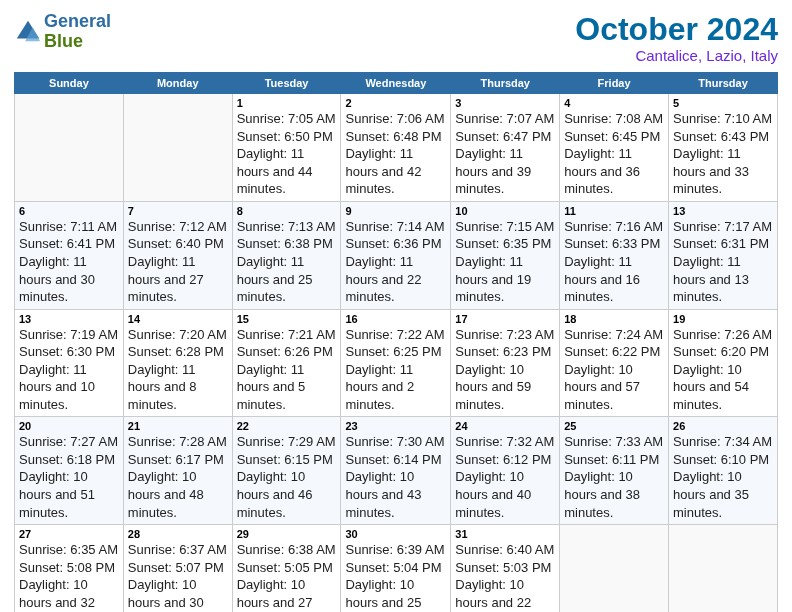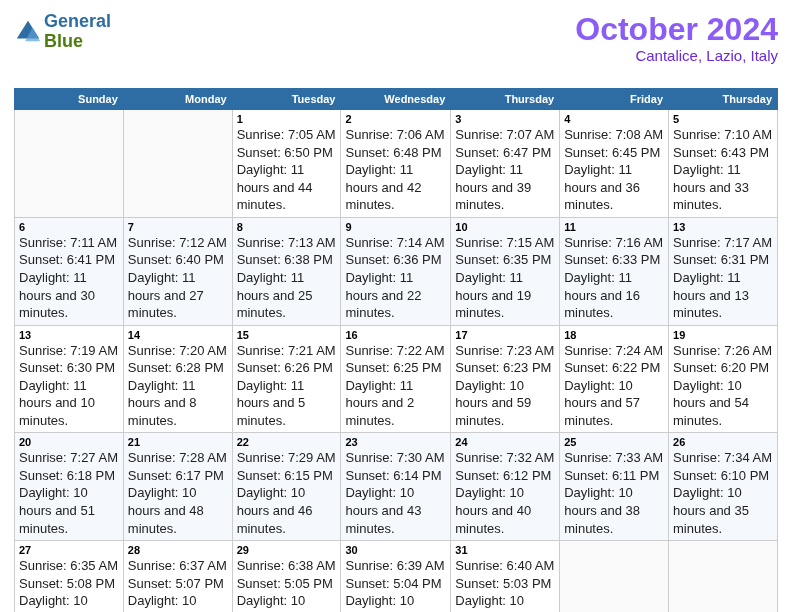--- a/index.html
+++ b/index.html
@@ -9,21 +9,20 @@
       font-family: Arial, sans-serif;
       background: #fff;
       overflow: hidden;
     }
     .page {
       width: 792px;
       height: 612px;
       padding: 12px 14px;
       display: flex;
       flex-direction: column;
-      gap: 16px;
     }
     .header {
       display: flex;
       justify-content: space-between;
       align-items: flex-start;
       margin-bottom: 8px;
     }
     .logo {
       display: flex;
       align-items: center;
@@ -41,37 +40,37 @@
       width: 28px;
       height: 28px;
       margin-right: 2px;
     }
     .title-block {
       text-align: right;
     }
     .month-title {
       font-size: 32px;
       font-weight: bold;
-      color: #8b5cf6;
+      color: #0369a1;
       line-height: 1.1;
     }
     .location {
       font-size: 15px;
       color: #6d28d9;
     }
     .calendar {
       width: 100%;
       border-collapse: collapse;
       flex: 1;
       font-size: 10.5px;
     }
     .calendar th {
       background: #2e6da4;
       color: #fff;
-      text-align: right;
+      text-align: center;
       padding: 4px 5px;
       font-size: 11px;
       font-weight: bold;
       border: 1px solid #2e6da4;
     }
     .calendar td {
       border: 1px solid #ccc;
       vertical-align: top;
       padding: 3px 4px;
       width: 113px;

